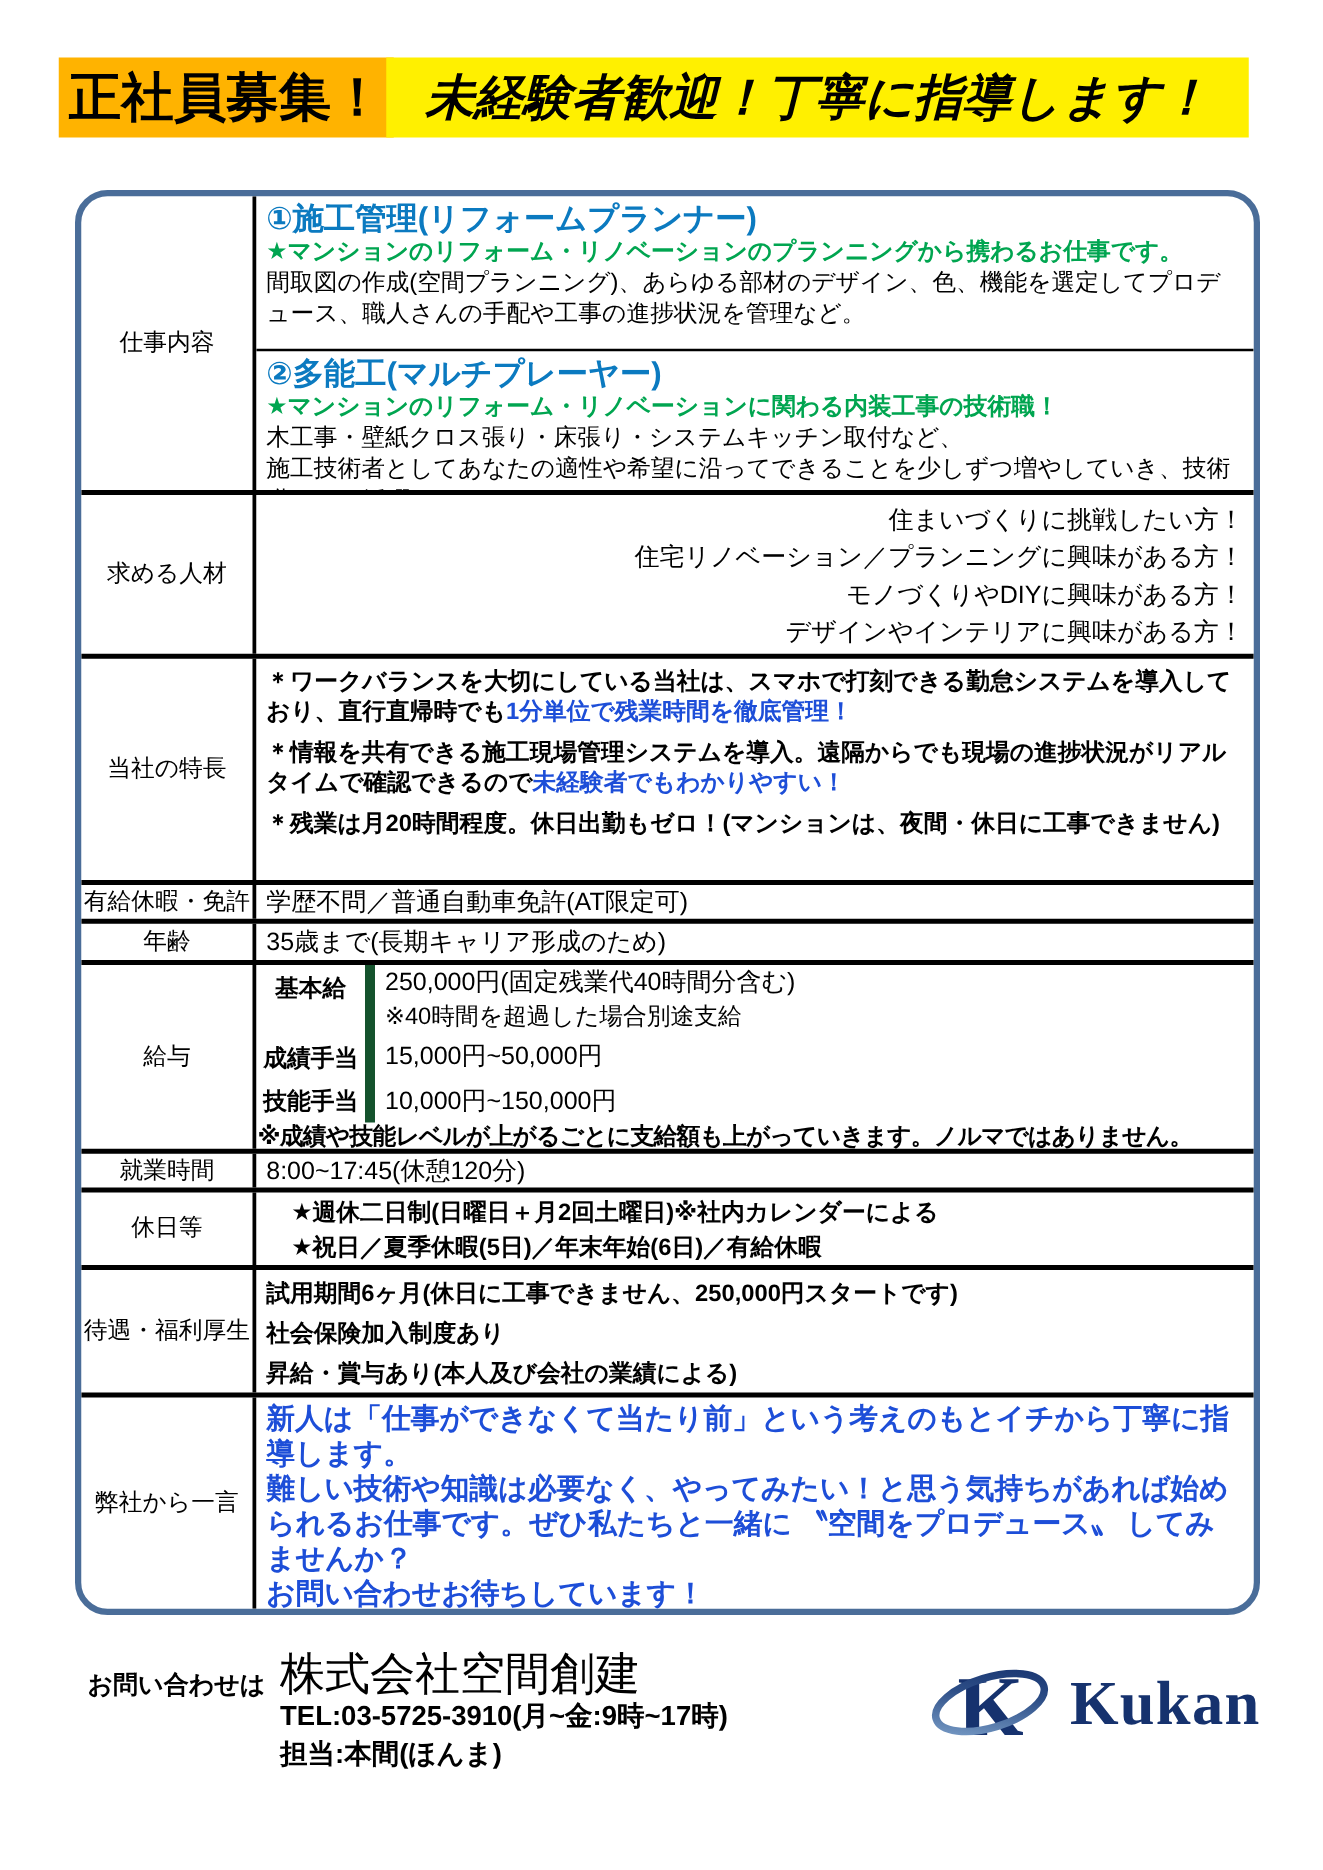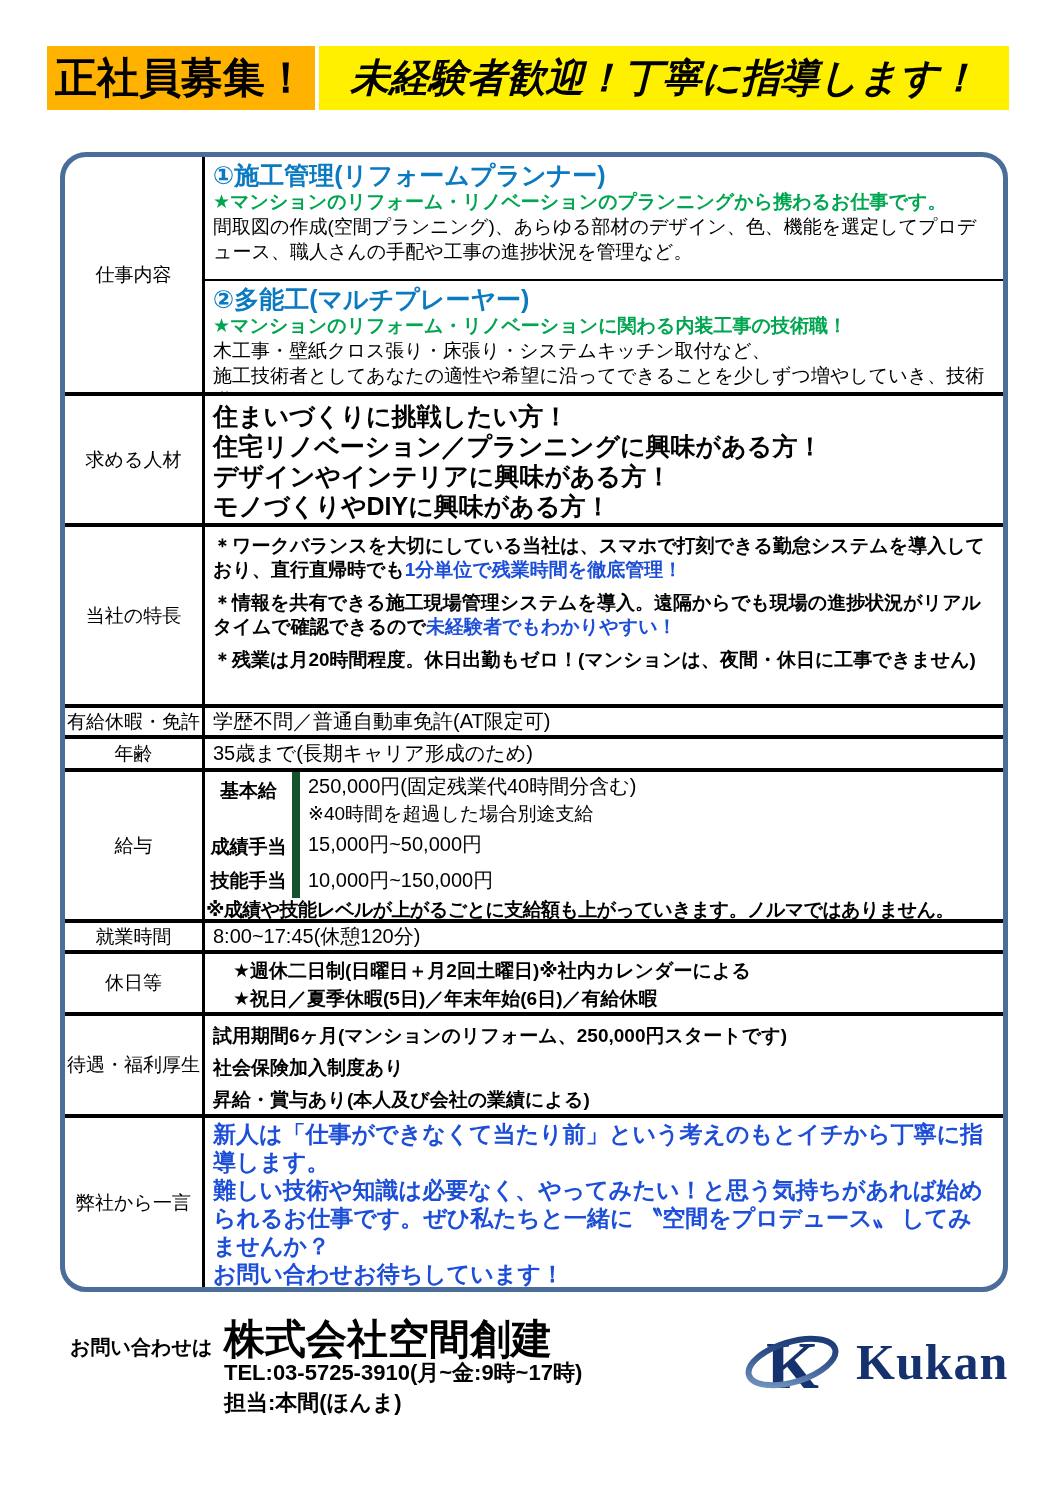--- a/index.html
+++ b/index.html
@@ -3,21 +3,21 @@
 <meta charset="utf-8">
 <style>
   html,body{margin:0;padding:0;background:#fff;}
   body{font-family:"Liberation Sans","DejaVu Sans",sans-serif;color:#000;}
   .page{position:relative;width:1058px;height:1496px;background:#fff;overflow:hidden;}
 
   
   .badge{position:absolute;left:47px;top:46px;width:268px;height:64px;background:#FFB300;
          display:flex;align-items:center;justify-content:center;
          font-size:42px;font-weight:700;color:#000;white-space:nowrap;}
-  .banner{position:absolute;left:319px;top:46px;width:690px;height:64px;background:#FFF000;
+  .banner{position:absolute;left:309px;top:46px;width:690px;height:64px;background:#FFF000;
          display:flex;align-items:center;justify-content:center;
          font-size:39px;font-weight:900;font-style:italic;color:#000;white-space:nowrap;}
 
   
   .table{position:absolute;left:60px;top:152px;width:948px;height:1140px;box-sizing:border-box;
          border:5px solid #4A6D99;border-radius:26px;background:#fff;overflow:hidden;
          display:flex;flex-direction:column;}
   .t-row{display:flex;box-sizing:border-box;flex:none;min-height:0;}
   .t-row + .t-row{border-top:4px solid #000;}
   .t-label{flex:none;width:140px;box-sizing:border-box;border-right:3px solid #000;
@@ -39,21 +39,21 @@
 
   
   .job-block{box-sizing:border-box;padding:3px 8px 2px;}
   .job-block1{height:122px;}
   .job-block2{border-top:2px solid #000;}
   .job-heading{font-size:25px;font-weight:700;color:#0B7AC0;line-height:30px;white-space:nowrap;}
   .job-star{font-size:19px;font-weight:700;color:#00A550;line-height:24px;white-space:nowrap;}
   .job-body{font-size:19px;line-height:25px;}
 
   
-  .talent-content{padding:5px 8px;font-size:25px;font-weight:700;line-height:30px;}
+  .talent-content{padding:5px 8px;font-size:20px;font-weight:400;line-height:30px;text-align:right;}
 
   
   .features-content{padding:7px 8px 0;font-size:19px;font-weight:600;line-height:24px;}
   .feat-p{margin-bottom:9px;}
   .feat-em{color:#1d4ed8;font-weight:700;}
 
   
   .sal-body{display:flex;height:126px;}
   .sal-col-labels{flex:none;width:95px;border-right:8px solid #14532d;box-sizing:border-box;
                   display:flex;flex-direction:column;font-size:19px;font-weight:600;}
@@ -73,21 +73,21 @@
   .welfare-content{padding:4px 8px;font-size:19px;font-weight:600;line-height:32px;}
 
   
   .message-content{padding:3px 8px;color:#1d4ed8;font-weight:700;
                    font-family:"Liberation Serif","DejaVu Serif",serif;
                    font-size:23px;line-height:28px;}
 
   
   .contact-label{position:absolute;left:70px;top:1334px;font-size:20px;font-weight:600;}
   .contact-block{position:absolute;left:224px;top:1320px;}
-  .contact-company{font-size:41px;line-height:38px;font-weight:700;}
+  .contact-company{font-size:36px;line-height:38px;font-weight:400;}
   .contact-tel{font-size:22px;line-height:30px;font-weight:600;}
   .contact-person{font-size:22px;line-height:30px;font-weight:600;}
 
   
   .logo{position:absolute;left:744px;top:1322px;display:flex;align-items:center;gap:8px;}
   .logo-text{font-family:"Liberation Serif","DejaVu Serif",serif;font-weight:700;
              font-size:50px;color:#16326E;letter-spacing:1px;}
 </style>
 </head>
 <body>
@@ -114,22 +114,22 @@
           <div class="job-body">施工技術者としてあなたの適性や希望に沿ってできることを少しずつ増やしていき、技術職として活躍！</div>
         </div>
       </div>
     </div>
 
     <div class="t-row row-talent">
       <div class="t-label">求める人材</div>
       <div class="t-content talent-content">
         <div>住まいづくりに挑戦したい方！</div>
         <div>住宅リノベーション／プランニングに興味がある方！</div>
+        <div>モノづくりやDIYに興味がある方！</div>
         <div>デザインやインテリアに興味がある方！</div>
-        <div>モノづくりやDIYに興味がある方！</div>
       </div>
     </div>
 
     <div class="t-row row-features">
       <div class="t-label">当社の特長</div>
       <div class="t-content features-content">
         <div class="feat-p"><span>＊ワークバランスを大切にしている当社は、スマホで打刻できる勤怠システムを導入しており、直行直帰時でも</span><span class="feat-em">1分単位で残業時間を徹底管理！</span></div>
         <div class="feat-p"><span>＊情報を共有できる施工現場管理システムを導入。遠隔からでも現場の進捗状況がリアルタイムで確認できるので</span><span class="feat-em">未経験者でもわかりやすい！</span></div>
         <div class="feat-p">＊残業は月20時間程度。休日出勤もゼロ！(マンションは、夜間・休日に工事できません)</div>
 
@@ -177,21 +177,21 @@
       <div class="t-label">休日等</div>
       <div class="t-content holiday-content">
         <div>★週休二日制(日曜日＋月2回土曜日)※社内カレンダーによる</div>
         <div>★祝日／夏季休暇(5日)／年末年始(6日)／有給休暇</div>
       </div>
     </div>
 
     <div class="t-row row-welfare">
       <div class="t-label">待遇・福利厚生</div>
       <div class="t-content welfare-content">
-        <div>試用期間6ヶ月(マンションのリフォーム、250,000円スタートです)</div>
+        <div>試用期間6ヶ月(休日に工事できません、250,000円スタートです)</div>
         <div>社会保険加入制度あり</div>
         <div>昇給・賞与あり(本人及び会社の業績による)</div>
       </div>
     </div>
 
     <div class="t-row row-message">
       <div class="t-label">弊社から一言</div>
       <div class="t-content message-content">
         <div>新人は「仕事ができなくて当たり前」という考えのもとイチから丁寧に指導します。</div>
         <div>難しい技術や知識は必要なく、やってみたい！と思う気持ちがあれば始められるお仕事です。ぜひ私たちと一緒に 〝空間をプロデュース〟 してみませんか？</div>

